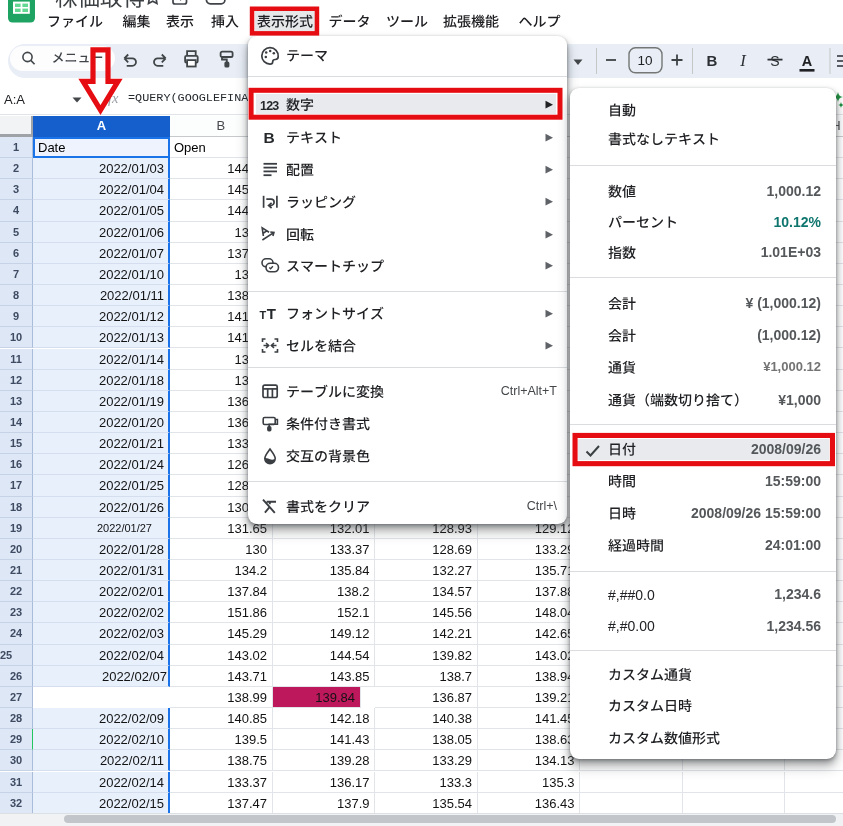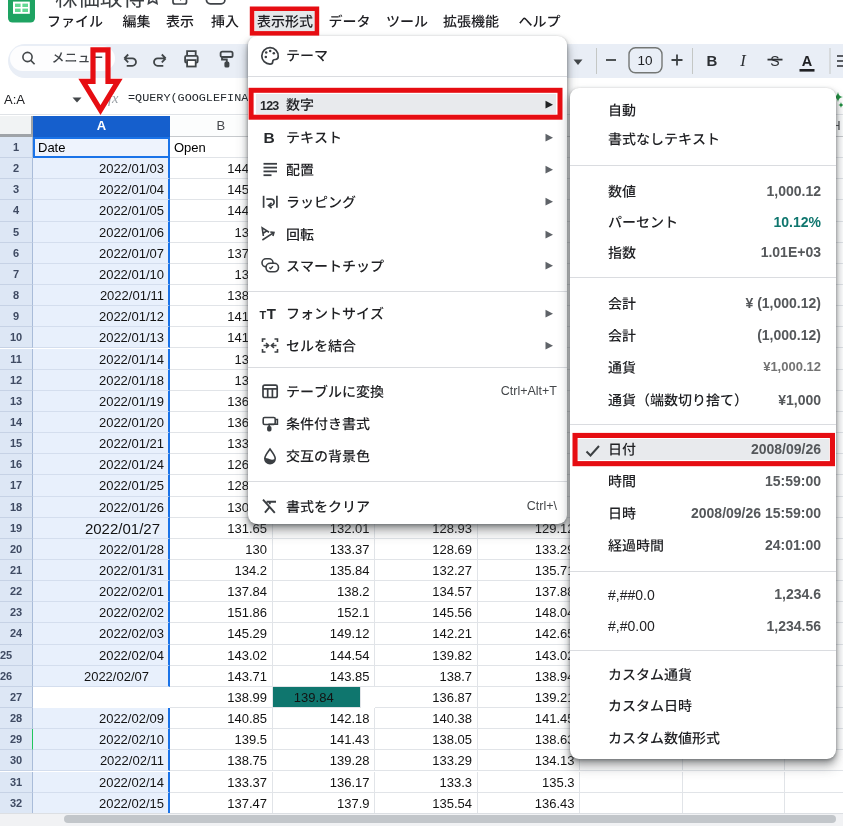--- a/index.html
+++ b/index.html
@@ -248,21 +248,21 @@
     <div class="abs" style="left:0;top:380.55px;width:33px;height:21.15px;background:#dde7f5;border-right:1px solid #a9bcd9;border-bottom:1px solid #c6d2e5;font-size:11px;font-weight:600;color:#3f4b63;text-align:center;line-height:21.15px">18</div>
     <div class="abs" style="left:33px;top:380.55px;width:137px;height:21.15px;background:#e8f0fc;border-right:2px solid #1a73e8;border-bottom:1px solid #d4deee;font-size:13px;color:#131313;text-align:right;padding-right:4px;line-height:21.15px">2022/01/26</div>
     <div class="abs" style="left:170px;top:380.55px;width:102.5px;height:21.15px;background:#fff;border-right:1px solid #e1e4e8;border-bottom:1px solid #e1e4e8;font-size:13px;color:#131313;text-align:right;padding-right:4.5px;line-height:21.15px">130.07</div>
     <div class="abs" style="left:272.5px;top:380.55px;width:102.5px;height:21.15px;background:#fff;border-right:1px solid #e1e4e8;border-bottom:1px solid #e1e4e8;font-size:13px;color:#131313;text-align:right;padding-right:4.5px;line-height:21.15px"></div>
     <div class="abs" style="left:375px;top:380.55px;width:102.5px;height:21.15px;background:#fff;border-right:1px solid #e1e4e8;border-bottom:1px solid #e1e4e8;font-size:13px;color:#131313;text-align:right;padding-right:4.5px;line-height:21.15px"></div>
     <div class="abs" style="left:477.5px;top:380.55px;width:102.5px;height:21.15px;background:#fff;border-right:1px solid #e1e4e8;border-bottom:1px solid #e1e4e8;font-size:13px;color:#131313;text-align:right;padding-right:4.5px;line-height:21.15px"></div>
     <div class="abs" style="left:580px;top:380.55px;width:102.5px;height:21.15px;background:#fff;border-right:1px solid #e1e4e8;border-bottom:1px solid #e1e4e8;font-size:13px;color:#131313;text-align:right;padding-right:4.5px;line-height:21.15px"></div>
     <div class="abs" style="left:682.5px;top:380.55px;width:102.5px;height:21.15px;background:#fff;border-right:1px solid #e1e4e8;border-bottom:1px solid #e1e4e8;font-size:13px;color:#131313;text-align:right;padding-right:4.5px;line-height:21.15px"></div>
     <div class="abs" style="left:785px;top:380.55px;width:103px;height:21.15px;background:#fff;border-right:1px solid #e1e4e8;border-bottom:1px solid #e1e4e8;font-size:13px;color:#131313;text-align:right;padding-right:4.5px;line-height:21.15px"></div>
     <div class="abs" style="left:0;top:401.70px;width:33px;height:21.15px;background:#dde7f5;border-right:1px solid #a9bcd9;border-bottom:1px solid #c6d2e5;font-size:11px;font-weight:600;color:#3f4b63;text-align:center;line-height:21.15px">19</div>
-    <div class="abs" style="left:33px;top:401.70px;width:137px;height:21.15px;background:#e8f0fc;border-right:2px solid #1a73e8;border-bottom:1px solid #d4deee;font-size:15px;color:#131313;text-align:right;padding-right:8px;line-height:21.15px">2022/01/27</div>
+    <div class="abs" style="left:33px;top:401.70px;width:137px;height:21.15px;background:#e8f0fc;border-right:2px solid #1a73e8;border-bottom:1px solid #d4deee;font-size:11px;color:#131313;text-align:right;padding-right:16px;line-height:21.15px">2022/01/27</div>
     <div class="abs" style="left:170px;top:401.70px;width:102.5px;height:21.15px;background:#fff;border-right:1px solid #e1e4e8;border-bottom:1px solid #e1e4e8;font-size:13px;color:#131313;text-align:right;padding-right:4.5px;line-height:21.15px">131.65</div>
     <div class="abs" style="left:272.5px;top:401.70px;width:102.5px;height:21.15px;background:#fff;border-right:1px solid #e1e4e8;border-bottom:1px solid #e1e4e8;font-size:13px;color:#131313;text-align:right;padding-right:4.5px;line-height:21.15px">132.01</div>
     <div class="abs" style="left:375px;top:401.70px;width:102.5px;height:21.15px;background:#fff;border-right:1px solid #e1e4e8;border-bottom:1px solid #e1e4e8;font-size:13px;color:#131313;text-align:right;padding-right:4.5px;line-height:21.15px">128.93</div>
     <div class="abs" style="left:477.5px;top:401.70px;width:102.5px;height:21.15px;background:#fff;border-right:1px solid #e1e4e8;border-bottom:1px solid #e1e4e8;font-size:13px;color:#131313;text-align:right;padding-right:4.5px;line-height:21.15px">129.12</div>
     <div class="abs" style="left:580px;top:401.70px;width:102.5px;height:21.15px;background:#fff;border-right:1px solid #e1e4e8;border-bottom:1px solid #e1e4e8;font-size:13px;color:#131313;text-align:right;padding-right:4.5px;line-height:21.15px"></div>
     <div class="abs" style="left:682.5px;top:401.70px;width:102.5px;height:21.15px;background:#fff;border-right:1px solid #e1e4e8;border-bottom:1px solid #e1e4e8;font-size:13px;color:#131313;text-align:right;padding-right:4.5px;line-height:21.15px"></div>
     <div class="abs" style="left:785px;top:401.70px;width:103px;height:21.15px;background:#fff;border-right:1px solid #e1e4e8;border-bottom:1px solid #e1e4e8;font-size:13px;color:#131313;text-align:right;padding-right:4.5px;line-height:21.15px"></div>
     <div class="abs" style="left:0;top:422.85px;width:33px;height:21.15px;background:#dde7f5;border-right:1px solid #a9bcd9;border-bottom:1px solid #c6d2e5;font-size:11px;font-weight:600;color:#3f4b63;text-align:center;line-height:21.15px">20</div>
     <div class="abs" style="left:33px;top:422.85px;width:137px;height:21.15px;background:#e8f0fc;border-right:2px solid #1a73e8;border-bottom:1px solid #d4deee;font-size:13px;color:#131313;text-align:right;padding-right:4px;line-height:21.15px">2022/01/28</div>
     <div class="abs" style="left:170px;top:422.85px;width:102.5px;height:21.15px;background:#fff;border-right:1px solid #e1e4e8;border-bottom:1px solid #e1e4e8;font-size:13px;color:#131313;text-align:right;padding-right:4.5px;line-height:21.15px">130</div>
@@ -310,32 +310,32 @@
     <div class="abs" style="left:785px;top:507.45px;width:103px;height:21.15px;background:#fff;border-right:1px solid #e1e4e8;border-bottom:1px solid #e1e4e8;font-size:13px;color:#131313;text-align:right;padding-right:4.5px;line-height:21.15px"></div>
     <div class="abs" style="left:0;top:528.60px;width:33px;height:21.15px;background:#dde7f5;border-right:1px solid #a9bcd9;border-bottom:1px solid #c6d2e5;font-size:11px;font-weight:600;color:#3f4b63;text-align:left;line-height:21.15px">25</div>
     <div class="abs" style="left:33px;top:528.60px;width:137px;height:21.15px;background:#e8f0fc;border-right:2px solid #1a73e8;border-bottom:1px solid #d4deee;font-size:13px;color:#131313;text-align:right;padding-right:4px;line-height:21.15px">2022/02/04</div>
     <div class="abs" style="left:170px;top:528.60px;width:102.5px;height:21.15px;background:#fff;border-right:1px solid #e1e4e8;border-bottom:1px solid #e1e4e8;font-size:13px;color:#131313;text-align:right;padding-right:4.5px;line-height:21.15px">143.02</div>
     <div class="abs" style="left:272.5px;top:528.60px;width:102.5px;height:21.15px;background:#fff;border-right:1px solid #e1e4e8;border-bottom:1px solid #e1e4e8;font-size:13px;color:#131313;text-align:right;padding-right:4.5px;line-height:21.15px">144.54</div>
     <div class="abs" style="left:375px;top:528.60px;width:102.5px;height:21.15px;background:#fff;border-right:1px solid #e1e4e8;border-bottom:1px solid #e1e4e8;font-size:13px;color:#131313;text-align:right;padding-right:4.5px;line-height:21.15px">139.82</div>
     <div class="abs" style="left:477.5px;top:528.60px;width:102.5px;height:21.15px;background:#fff;border-right:1px solid #e1e4e8;border-bottom:1px solid #e1e4e8;font-size:13px;color:#131313;text-align:right;padding-right:4.5px;line-height:21.15px">143.02</div>
     <div class="abs" style="left:580px;top:528.60px;width:102.5px;height:21.15px;background:#fff;border-right:1px solid #e1e4e8;border-bottom:1px solid #e1e4e8;font-size:13px;color:#131313;text-align:right;padding-right:4.5px;line-height:21.15px"></div>
     <div class="abs" style="left:682.5px;top:528.60px;width:102.5px;height:21.15px;background:#fff;border-right:1px solid #e1e4e8;border-bottom:1px solid #e1e4e8;font-size:13px;color:#131313;text-align:right;padding-right:4.5px;line-height:21.15px"></div>
     <div class="abs" style="left:785px;top:528.60px;width:103px;height:21.15px;background:#fff;border-right:1px solid #e1e4e8;border-bottom:1px solid #e1e4e8;font-size:13px;color:#131313;text-align:right;padding-right:4.5px;line-height:21.15px"></div>
-    <div class="abs" style="left:0;top:549.75px;width:33px;height:21.15px;background:#dde7f5;border-right:1px solid #a9bcd9;border-bottom:1px solid #c6d2e5;font-size:11px;font-weight:600;color:#3f4b63;text-align:left;line-height:21.15px">26</div>
-    <div class="abs" style="left:33px;top:549.75px;width:137px;height:21.15px;background:#e8f0fc;border-right:2px solid #1a73e8;border-bottom:1px solid #d4deee;font-size:13px;color:#131313;text-align:right;padding-right:19px;line-height:21.15px">2022/02/07</div>
+    <div class="abs" style="left:0;top:549.75px;width:33px;height:21.15px;background:#dde7f5;border-right:1px solid #a9bcd9;border-bottom:1px solid #c6d2e5;font-size:11px;font-weight:600;color:#3f4b63;text-align:center;line-height:21.15px">26</div>
+    <div class="abs" style="left:33px;top:549.75px;width:137px;height:21.15px;background:#e8f0fc;border-right:2px solid #1a73e8;border-bottom:1px solid #d4deee;font-size:13px;color:#131313;text-align:right;padding-right:1px;line-height:21.15px">2022/02/07</div>
     <div class="abs" style="left:170px;top:549.75px;width:102.5px;height:21.15px;background:#fff;border-right:1px solid #e1e4e8;border-bottom:1px solid #e1e4e8;font-size:13px;color:#131313;text-align:right;padding-right:4.5px;line-height:21.15px">143.71</div>
     <div class="abs" style="left:272.5px;top:549.75px;width:102.5px;height:21.15px;background:#fff;border-right:1px solid #e1e4e8;border-bottom:1px solid #e1e4e8;font-size:13px;color:#131313;text-align:right;padding-right:4.5px;line-height:21.15px">143.85</div>
     <div class="abs" style="left:375px;top:549.75px;width:102.5px;height:21.15px;background:#fff;border-right:1px solid #e1e4e8;border-bottom:1px solid #e1e4e8;font-size:13px;color:#131313;text-align:right;padding-right:4.5px;line-height:21.15px">138.7</div>
     <div class="abs" style="left:477.5px;top:549.75px;width:102.5px;height:21.15px;background:#fff;border-right:1px solid #e1e4e8;border-bottom:1px solid #e1e4e8;font-size:13px;color:#131313;text-align:right;padding-right:4.5px;line-height:21.15px">138.94</div>
     <div class="abs" style="left:580px;top:549.75px;width:102.5px;height:21.15px;background:#fff;border-right:1px solid #e1e4e8;border-bottom:1px solid #e1e4e8;font-size:13px;color:#131313;text-align:right;padding-right:4.5px;line-height:21.15px"></div>
     <div class="abs" style="left:682.5px;top:549.75px;width:102.5px;height:21.15px;background:#fff;border-right:1px solid #e1e4e8;border-bottom:1px solid #e1e4e8;font-size:13px;color:#131313;text-align:right;padding-right:4.5px;line-height:21.15px"></div>
     <div class="abs" style="left:785px;top:549.75px;width:103px;height:21.15px;background:#fff;border-right:1px solid #e1e4e8;border-bottom:1px solid #e1e4e8;font-size:13px;color:#131313;text-align:right;padding-right:4.5px;line-height:21.15px"></div>
     <div class="abs" style="left:0;top:570.90px;width:33px;height:21.15px;background:#dde7f5;border-right:1px solid #a9bcd9;border-bottom:1px solid #c6d2e5;font-size:11px;font-weight:600;color:#3f4b63;text-align:center;line-height:21.15px">27</div>
     <div class="abs" style="left:170px;top:570.90px;width:102.5px;height:21.15px;background:#fff;border-right:1px solid #e1e4e8;border-bottom:1px solid #e1e4e8;font-size:13px;color:#131313;text-align:right;padding-right:4.5px;line-height:21.15px">138.99</div>
-    <div class="abs" style="left:272.5px;top:570.90px;width:88px;height:21.15px;background:#0f766e;border-right:1px solid #e1e4e8;border-bottom:1px solid #e1e4e8;font-size:13px;color:#131313;text-align:center;padding-right:4.5px;line-height:21.15px">139.84</div>
+    <div class="abs" style="left:272.5px;top:570.90px;width:88px;height:21.15px;background:#be185d;border-right:1px solid #e1e4e8;border-bottom:1px solid #e1e4e8;font-size:13px;color:#131313;text-align:right;padding-right:4.5px;line-height:21.15px">139.84</div>
     <div class="abs" style="left:375px;top:570.90px;width:102.5px;height:21.15px;background:#fff;border-right:1px solid #e1e4e8;border-bottom:1px solid #e1e4e8;font-size:13px;color:#131313;text-align:right;padding-right:4.5px;line-height:21.15px">136.87</div>
     <div class="abs" style="left:477.5px;top:570.90px;width:102.5px;height:21.15px;background:#fff;border-right:1px solid #e1e4e8;border-bottom:1px solid #e1e4e8;font-size:13px;color:#131313;text-align:right;padding-right:4.5px;line-height:21.15px">139.21</div>
     <div class="abs" style="left:580px;top:570.90px;width:102.5px;height:21.15px;background:#fff;border-right:1px solid #e1e4e8;border-bottom:1px solid #e1e4e8;font-size:13px;color:#131313;text-align:right;padding-right:4.5px;line-height:21.15px"></div>
     <div class="abs" style="left:682.5px;top:570.90px;width:102.5px;height:21.15px;background:#fff;border-right:1px solid #e1e4e8;border-bottom:1px solid #e1e4e8;font-size:13px;color:#131313;text-align:right;padding-right:4.5px;line-height:21.15px"></div>
     <div class="abs" style="left:785px;top:570.90px;width:103px;height:21.15px;background:#fff;border-right:1px solid #e1e4e8;border-bottom:1px solid #e1e4e8;font-size:13px;color:#131313;text-align:right;padding-right:4.5px;line-height:21.15px"></div>
     <div class="abs" style="left:0;top:592.05px;width:33px;height:21.15px;background:#dde7f5;border-right:1px solid #a9bcd9;border-bottom:1px solid #c6d2e5;font-size:11px;font-weight:600;color:#3f4b63;text-align:center;line-height:21.15px">28</div>
     <div class="abs" style="left:33px;top:592.05px;width:137px;height:21.15px;background:#e8f0fc;border-right:2px solid #1a73e8;border-bottom:1px solid #d4deee;font-size:13px;color:#131313;text-align:right;padding-right:4px;line-height:21.15px">2022/02/09</div>
     <div class="abs" style="left:170px;top:592.05px;width:102.5px;height:21.15px;background:#fff;border-right:1px solid #e1e4e8;border-bottom:1px solid #e1e4e8;font-size:13px;color:#131313;text-align:right;padding-right:4.5px;line-height:21.15px">140.85</div>
     <div class="abs" style="left:272.5px;top:592.05px;width:102.5px;height:21.15px;background:#fff;border-right:1px solid #e1e4e8;border-bottom:1px solid #e1e4e8;font-size:13px;color:#131313;text-align:right;padding-right:4.5px;line-height:21.15px">142.18</div>
     <div class="abs" style="left:375px;top:592.05px;width:102.5px;height:21.15px;background:#fff;border-right:1px solid #e1e4e8;border-bottom:1px solid #e1e4e8;font-size:13px;color:#131313;text-align:right;padding-right:4.5px;line-height:21.15px">140.38</div>

